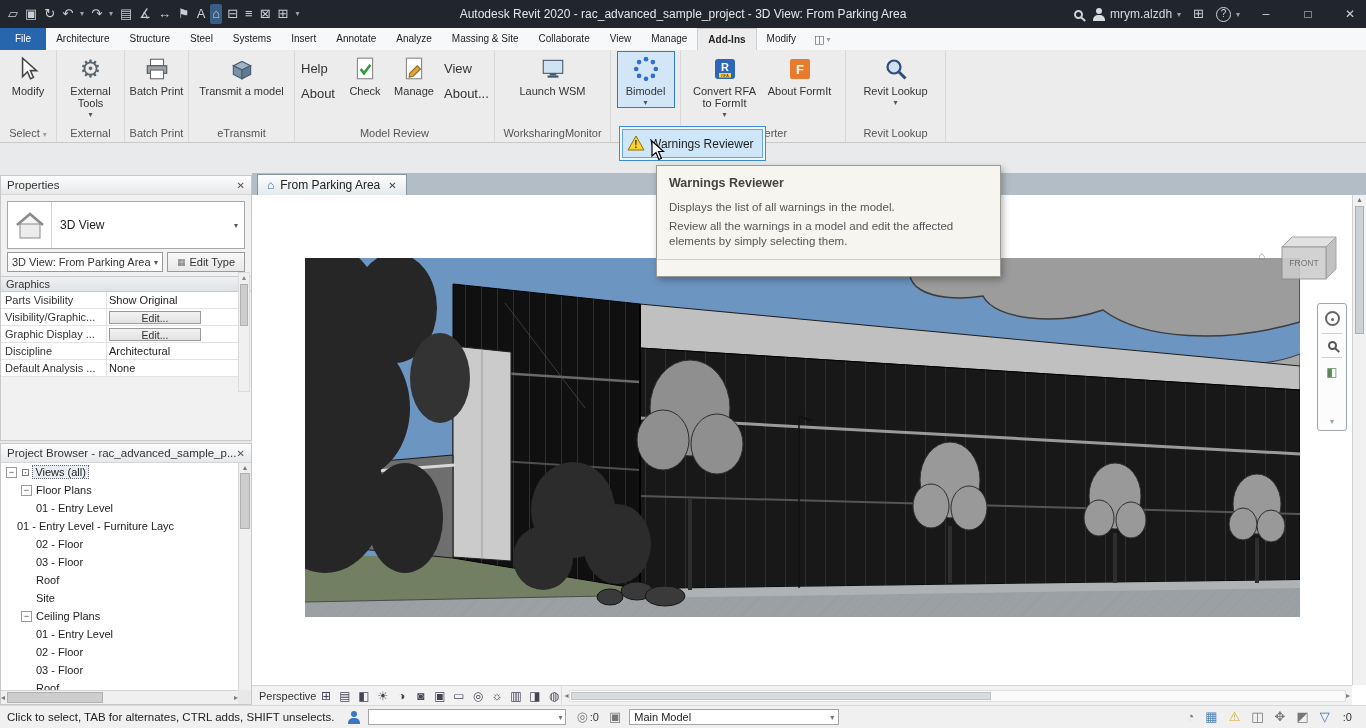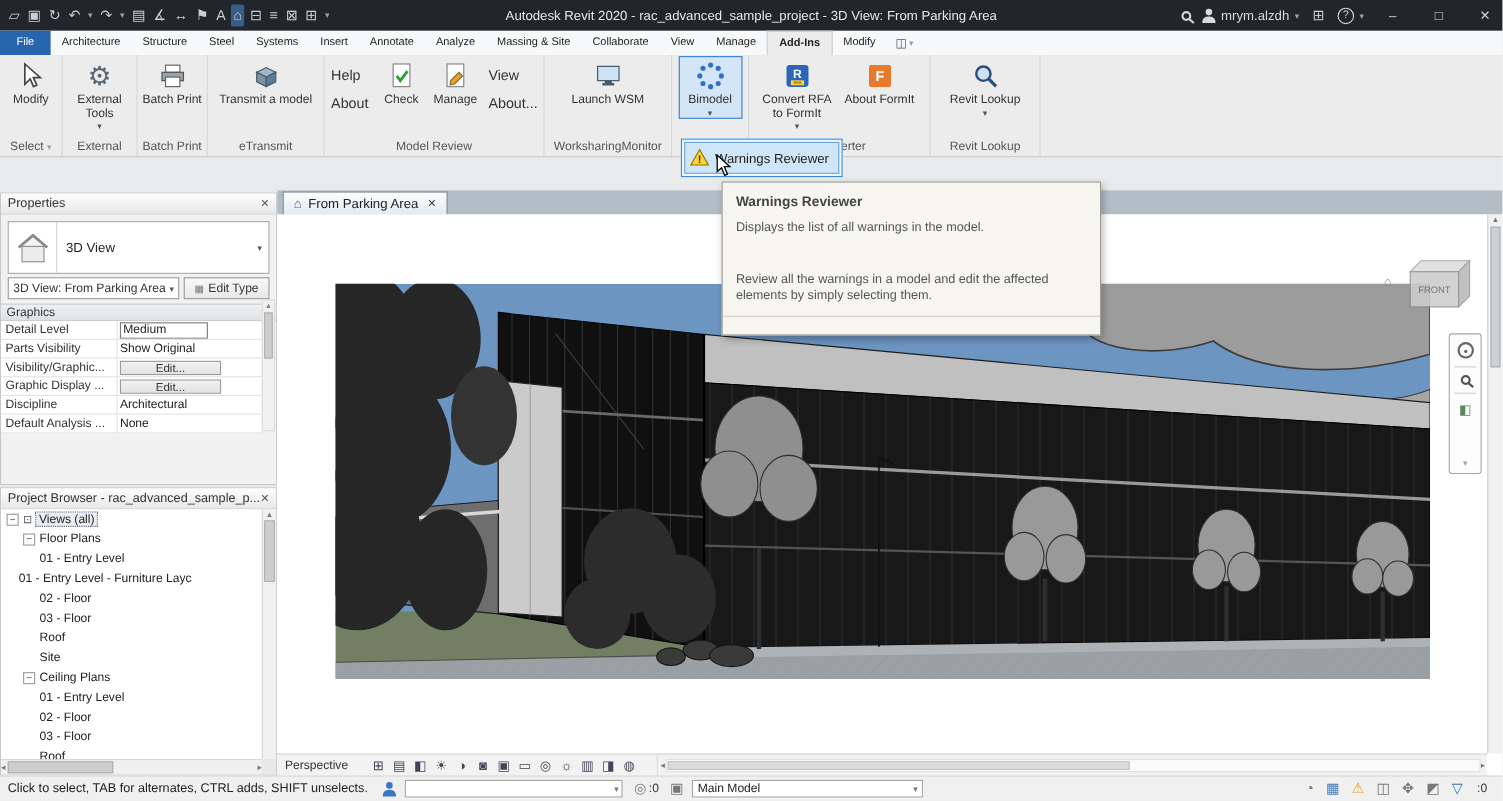--- a/index.html
+++ b/index.html
@@ -43,21 +43,21 @@
   .bbtn.selected{background:#d3e6f8;outline:1.5px solid #2f7ad0}
   .scol{display:flex;flex-direction:column;justify-content:flex-start;gap:8px;padding-top:8px}
   .sbtn{font-size:13px;color:#333;text-align:left;padding:1px 3px;white-space:nowrap}
 
   
   #wr-dropdown{position:absolute;left:619px;top:126px;width:147px;height:35px;background:#f0f6fc;border:1px solid #3d8ad6;z-index:40}
   #wr-row{position:absolute;inset:2px;background:#cfe6f9;border:1px solid #66a7dd;display:flex;align-items:center;gap:5px;padding:0 4px;font-size:12px;color:#1e1e1e;white-space:nowrap}
   #tooltip{position:absolute;left:656px;top:165px;width:345px;background:#f6f5ef;border:1px solid #9a9a93;box-shadow:2px 3px 7px rgba(0,0,0,.3);padding:10px 12px 8px;z-index:50}
   #tooltip .tt-title{font-size:12.5px;font-weight:bold;color:#444;margin-bottom:10px}
   #tooltip p{font-size:11.5px;color:#555;line-height:15px}
-  #tooltip .p1{margin-bottom:32px}
+  #tooltip .p1{margin-bottom:4px}
   #tooltip .p3{margin-bottom:4px}
   #tooltip .tt-div{border-top:1px solid #cfcfc6;margin:10px -12px 8px}
   #tooltip .tt-footer{font-size:11.5px;font-weight:bold;color:#444;padding-bottom:2px}
   #cursor{position:absolute;left:651px;top:140px;z-index:80}
 
   
   .palette{position:absolute;left:0;width:252px;background:#f1f1f2;border:1px solid #c8c8c8}
   .phead{height:19px;display:flex;align-items:center;padding:0 6px;font-size:11.5px;color:#333;background:linear-gradient(#fdfdfd,#e6e8ea);border-bottom:1px solid #d5d5d5}
   .phead .x{margin-left:auto;font-size:10px;color:#555}
   #properties{top:175px;height:266px}
@@ -105,21 +105,21 @@
   .draw{position:absolute;top:22px;left:0;right:14px;bottom:20px;background:#fff;overflow:hidden}
   .scene{position:absolute;left:53px;top:63px;width:995px;height:359px}
   .viewcube{position:absolute;left:1006px;top:38px;width:84px;height:52px;opacity:.88}
   .vc-home{position:absolute;left:0;top:16px;font-size:12px;color:#888}
   .navbar{position:absolute;left:1065px;top:108px;width:30px;height:128px;background:rgba(252,252,252,.92);border:1px solid #9fa6ab;border-radius:3px;display:flex;flex-direction:column;align-items:center;padding-top:7px;gap:7px}
   .wheel{width:15px;height:15px;border:2px solid #666;border-radius:50%;position:relative}
   .wheel::after{content:"";position:absolute;left:4.5px;top:4.5px;width:3px;height:3px;border-radius:50%;background:#666}
   .nav-div{width:20px;border-top:1px solid #d0d0d0}
   .cvscroll{position:absolute;right:0;top:22px;bottom:20px;width:14px;background:#f1f1f1;border-left:1px solid #d0d0d0;text-align:center;font-size:8px;color:#707070}
   .cvscroll .thumb{margin:2px 2px;height:128px;background:#ccd1d5;border:1px solid #aab0b5}
-  .viewbar{position:absolute;left:0;right:14px;bottom:0;height:20px;background:#f2f2f2;border-top:1px solid #d5d5d5;display:flex;align-items:center;padding-left:7px;gap:18px}
+  .viewbar{position:absolute;left:0;right:14px;bottom:0;height:20px;background:#f2f2f2;border-top:1px solid #d5d5d5;display:flex;align-items:center;padding-left:7px;gap:0}
   .viewbar .plabel2{font-size:11px;color:#333;margin-right:2px;white-space:nowrap}
   .vbicon{font-size:12px;color:#445;width:15px;text-align:center}
   .hscroll{flex:1;height:100%;display:flex;align-items:center;font-size:8px;color:#777;border-left:1px solid #ddd;padding:0 2px}
   .hscroll .track{flex:1;height:12px;position:relative;background:#fafafa;border:1px solid #e0e0e0}
   .hscroll .thumb{position:absolute;left:1px;top:1px;bottom:1px;width:420px;background:#d9dcdf;border:1px solid #bec3c7}
 
   
   #statusbar{position:absolute;left:0;right:0;bottom:0;height:23px;background:#f0f0f0;border-top:1px solid #d9d9d9;display:flex;align-items:center;font-size:11.5px;color:#222}
   .sb-msg{margin-left:7px;white-space:nowrap}
   .sb-person{color:#3a76c4;margin-left:14px}
@@ -399,26 +399,20 @@
     <div class="etbtn">
       <span style="font-size:9px;color:#777">▦</span>
       <span>Edit Type</span>
     </div>
   </div>
   <div class="sechead">
     <span>Graphics</span>
     <span class="tiny">▴</span>
   </div>
   <div id="propgrid">
-      <div class="prow">
-        <div class="pname">Detail Level</div>
-        <div class="pval combo-sel">
-          <span>Medium</span>
-        </div>
-      </div>
       <div class="prow">
         <div class="pname">Parts Visibility</div>
         <div class="pval">
           <span>Show Original</span>
         </div>
       </div>
       <div class="prow">
         <div class="pname">Visibility/Graphic...</div>
         <div class="pval">
           <span class="vbtn">Edit...</span>

